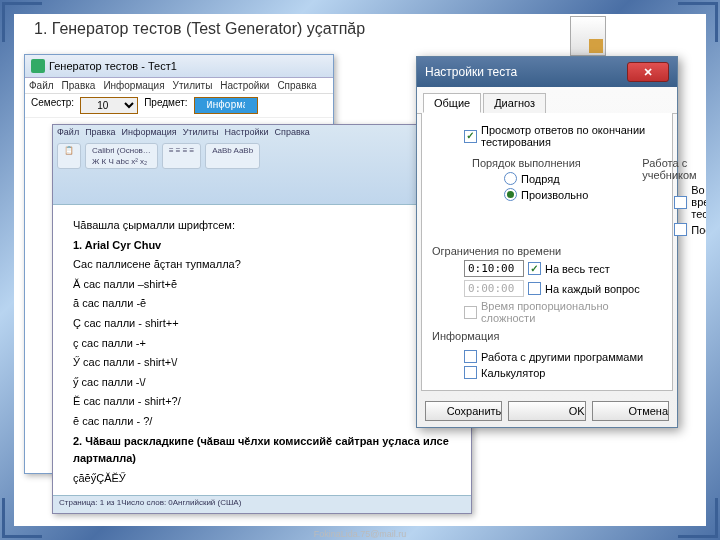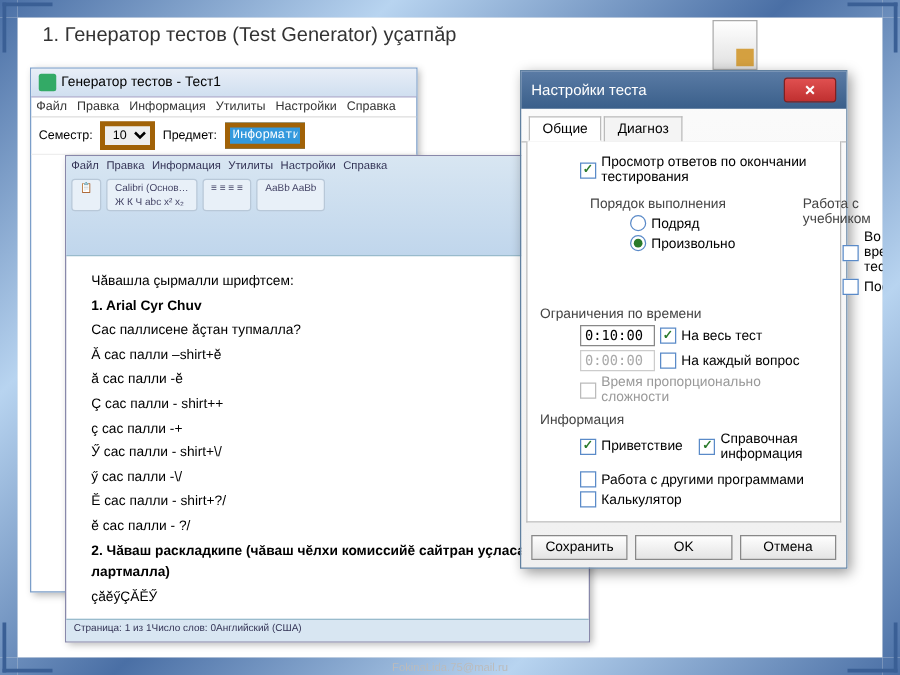--- a/index.html
+++ b/index.html
@@ -11,22 +11,22 @@
   .frame-corner.bl { bottom: 2px; left: 2px; border-right: none; border-top: none; }
   .frame-corner.br { bottom: 2px; right: 2px; border-left: none; border-top: none; }
   .content { position: absolute; inset: 14px; background: #fff; }
   .slide-title { position: absolute; top: 6px; left: 20px; font-size: 16px; color: #333; z-index: 5; }
   .slide-icon { position: absolute; top: 2px; right: 100px; width: 36px; height: 40px; background: linear-gradient(#fff, #e0e0e0); border: 1px solid #aaa; z-index: 5; }
   .slide-icon::after { content:""; position:absolute; right:2px; bottom:2px; width:14px; height:14px; background:#d4a040; }
   .gen-window { position: absolute; top: 40px; left: 10px; width: 310px; height: 420px; background: #fff; border: 1px solid #7b9ec9; box-shadow: 2px 2px 6px rgba(0,0,0,.3); z-index: 2; }
   .gen-title { background: linear-gradient(#e8eef7, #d0dff0); padding: 4px 6px; font-size: 11px; border-bottom: 1px solid #aac; display: flex; align-items: center; gap: 4px; }
   .gen-title .ico { width: 14px; height: 14px; background: #3a6; border-radius: 2px; }
   .gen-menu { padding: 2px 4px; font-size: 10px; color: #333; border-bottom: 1px solid #ddd; display: flex; gap: 8px; }
-  .gen-row { padding: 3px 6px; font-size: 10px; display: flex; gap: 6px; align-items: center; border-bottom: 1px solid #eee; }
-  .gen-row select, .gen-row input { font-size: 10px; border: 4px solid #a16207; padding: 1px 2px; }
+  .gen-row { padding: 3px 6px; font-size: 10px; display: flex; gap: 6px; border-bottom: 1px solid #eee; }
+  .gen-row select, .gen-row input { font-size: 10px; border: 1px solid #a16207; padding: 1px 12px; }
   .word-window { position: absolute; top: 110px; left: 38px; width: 420px; height: 390px; background: #fff; border: 1px solid #88a; box-shadow: 2px 2px 6px rgba(0,0,0,.3); z-index: 3; }
   .word-ribbon { height: 80px; background: linear-gradient(#d8e6f2, #c0d6ec); border-bottom: 1px solid #9bc; }
   .word-tabs { font-size: 9px; padding: 2px 4px; color: #335; display: flex; gap: 6px; }
   .word-groups { display:flex; gap:4px; padding:4px; }
   .word-group { background:#e8f0f8; border:1px solid #b8c8d8; border-radius:3px; padding:2px 6px; font-size:8px; color:#446; display:flex; flex-direction:column; gap:2px; }
   .word-body { padding: 10px 20px; font-size: 11px; line-height: 1.6; color: #000; height: 280px; overflow: hidden; }
   .word-body p { margin: 2px 0; }
   .word-body .bold { font-weight: bold; }
   .word-status { position:absolute; bottom:0; left:0; right:0; height:18px; background:#d8e6f2; border-top:1px solid #9bc; font-size:8px; padding:2px 6px; color:#335; display:flex; gap:0; }
   .settings-dialog { position: absolute; top: 42px; right: 28px; width: 262px; background: linear-gradient(#fbfbfb, #f0f0f0); border: 1px solid #6080a0; box-shadow: 3px 3px 10px rgba(0,0,0,.4); z-index: 10; font-size: 11px; }
@@ -43,21 +43,21 @@
   .dlg-col { flex: 1; margin-left: 40px; }
   .chk, .rad { width: 13px; height: 13px; border: 1px solid #5a8ac8; background: #fff; display: inline-flex; align-items: center; justify-content: center; flex-shrink: 0; cursor: pointer; }
   .rad { border-radius: 50%; }
   .chk.on::after { content: "✓"; color: #2a7a2a; font-size: 10px; font-weight: bold; line-height: 1; }
   .rad.on::after { content: ""; width: 7px; height: 7px; background: #2a7a2a; border-radius: 50%; }
   .chk.dis, .rad.dis { border-color: #bbb; }
   .dis-text { color: #999; }
   .time-input { width: 60px; border: 1px solid #888; padding: 1px 3px; font-family: monospace; font-size: 11px; text-align: left; background: #fff; }
   .time-input.dis { border-color: #ccc; color: #aaa; }
   .dlg-buttons { display: flex; justify-content: flex-end; gap: 6px; padding: 6px 8px; }
-  .dlg-btn { padding: 3px 0; width: 94px; background: linear-gradient(#fefefe, #e4e4e4); border: 1px solid #888; font-size: 11px; cursor: pointer; text-align: center; }
+  .dlg-btn { padding: 3px 0; width: 94px; background: linear-gradient(#fefefe, #e4e4e4); border: 1px solid #888; font-size: 11px; cursor: pointer; text-align: right; }
   .footer-credit { position: absolute; bottom: 1px; left: 50%; transform: translateX(-50%); font-size: 9px; color: #bbb; z-index: 102; }
 </style>
 </head>
 <body>
 
 <div class="frame-border"></div>
 <div class="frame-corner tl"></div>
 <div class="frame-corner tr"></div>
 <div class="frame-corner bl"></div>
 <div class="frame-corner br"></div>
@@ -182,27 +182,20 @@
         <input class="time-input dis" value="0:00:00" style="">
         <span class="chk"></span>
         <span>На каждый вопрос</span>
       </div>
       <div class="dlg-row">
         <span class="chk dis"></span>
         <span class="dis-text">Время пропорционально сложности</span>
       </div>
 
       <div class="dlg-section">Информация</div>
-      <div class="dlg-row">
-        <span class="chk on"></span>
-        <span>Приветствие</span>
-        <span style="width:8px"></span>
-        <span class="chk on"></span>
-        <span>Справочная информация</span>
-      </div>
 
       <div class="dlg-row" style="margin-top:8px">
         <span class="chk"></span>
         <span>Работа с другими программами</span>
       </div>
       <div class="dlg-row">
         <span class="chk"></span>
         <span>Калькулятор</span>
       </div>
     </div>

